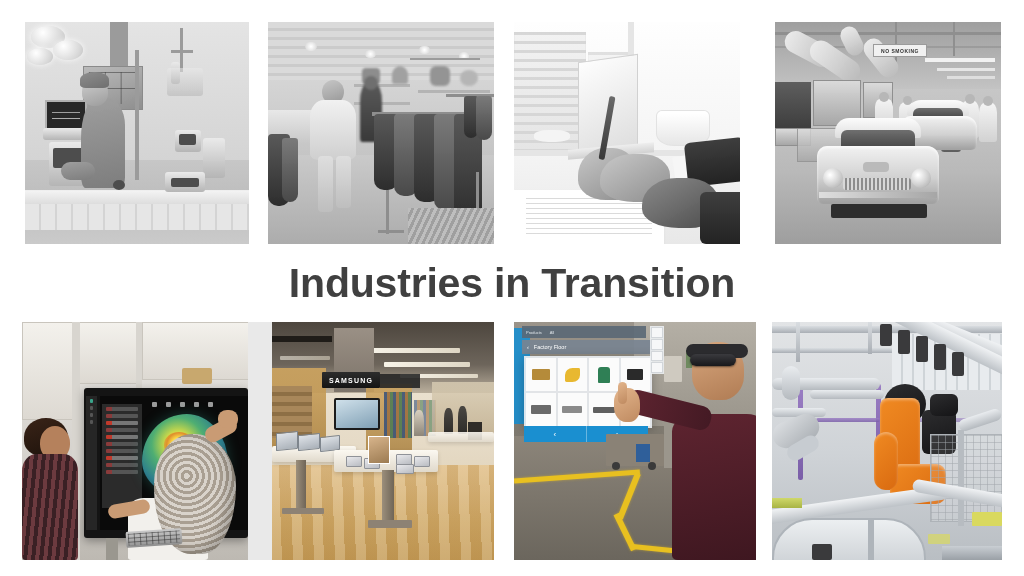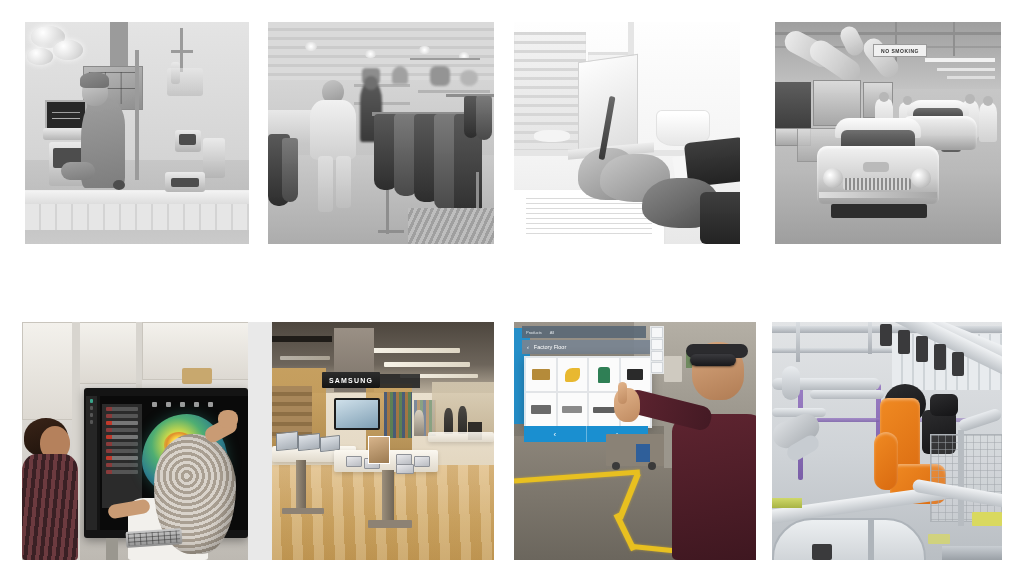--- a/index.html
+++ b/index.html
@@ -702,20 +702,23 @@
       <div class="layer car" style="left:42px; top:124px; width:122px; height:58px;"></div>
       <div class="layer headlight" style="left:48px;  top:146px; width:20px; height:20px;"></div>
       <div class="layer headlight" style="left:136px; top:146px; width:20px; height:20px;"></div>
       <div class="layer grille" style="left:68px; top:156px; width:68px; height:12px;"></div>
       <div class="layer" style="left:44px; top:170px; width:118px; height:6px; background:linear-gradient(90deg,#dcdcdc,#a5a5a5);"></div>
       <div class="layer" style="left:56px; top:182px; width:96px; height:14px; background:#2f2f2f; border-radius:2px;"></div>
       <div class="layer" style="left:88px; top:140px; width:26px; height:10px; background:#b9b9b9; border-radius:4px;"></div>
     </div>
   </div>
 
+  <div class="title-band">
+    <div class="title-text">Industries in Transition</div>
+  </div>
 
   <div class="tile" style="left:22px; top:322px; width:226px; height:238px;">
     <div class="scene">
       <div class="layer hub-bg"></div>
 
       <div class="layer hub-room-win" style="left:0;   top:0;  width:52px; height:96px;"></div>
       <div class="layer hub-room-win" style="left:56px; top:0; width:60px; height:60px;"></div>
       <div class="layer hub-room-win" style="left:120px; top:0; width:106px; height:56px;"></div>
       <div class="layer hub-frame" style="left:50px; top:0; width:8px; height:238px;"></div>
       <div class="layer hub-frame" style="left:114px; top:0; width:6px; height:238px;"></div>

